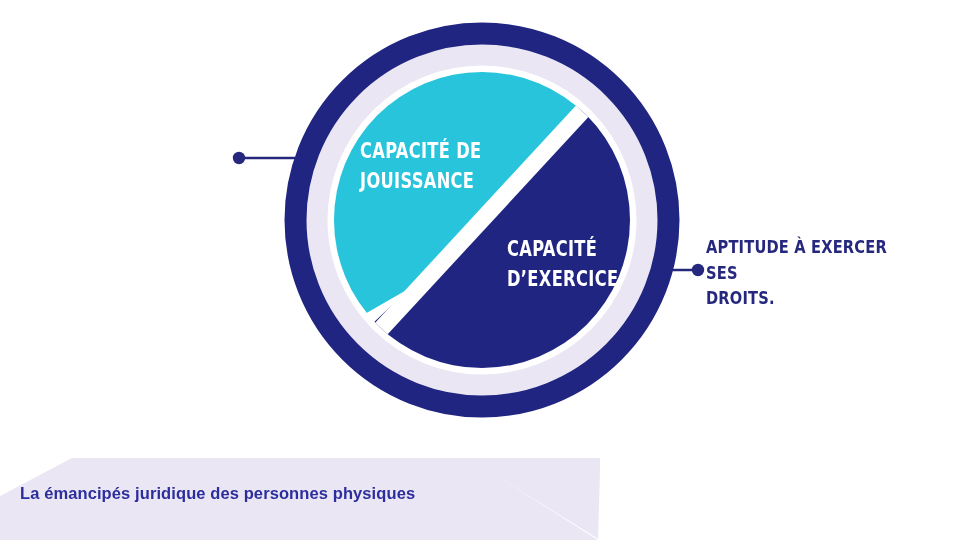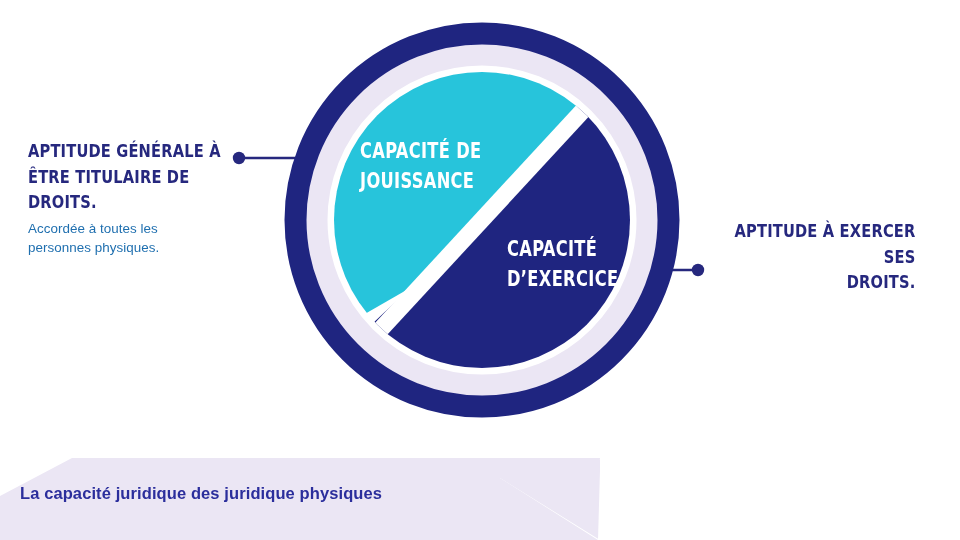--- a/index.html
+++ b/index.html
@@ -80,23 +80,22 @@
     white-space: pre-line;
     margin: 4px 0 0 0;
   }
   #callout-left {
     left: 28px;
     top: 138px;
     width: 230px;
   }
   #callout-right {
     left: 706px;
-    top: 218px;
+    top: 234px;
     width: 238px;
-    text-align: right;
   }
   #caption-text {
     position: absolute;
     left: 20px;
     top: 484px;
     color: #2B2E9C;
     font-family: "Liberation Sans", sans-serif;
     font-weight: bold;
     font-size: 16.5px;
     letter-spacing: 0.1px;
@@ -140,27 +139,21 @@
       <line x1="600" y1="92" x2="356" y2="356" stroke="#FFFFFF" stroke-width="17"></line>
     </g>
   </svg>
 
   <div class="slice-label" id="label-jouissance" style="white-space: pre-line;">CAPACITÉ DE
 JOUISSANCE</div>
 
   <div class="slice-label" id="label-exercice" style="white-space: pre-line;">CAPACITÉ
 D’EXERCICE</div>
 
-  <div class="callout" id="callout-left">
-    <p class="callout-title">APTITUDE GÉNÉRALE À
-ÊTRE TITULAIRE DE DROITS.</p>
-    <p class="callout-body">Accordée à toutes les
-personnes physiques.</p>
-  </div>
 
   <div class="callout" id="callout-right">
     <p class="callout-title">APTITUDE À EXERCER SES
 DROITS.</p>
   </div>
 
-  <div id="caption-text">La capacité juridique des juridique physiques</div>
+  <div id="caption-text">La émancipés juridique des personnes physiques</div>
 
 </div>
 
 </body></html>

